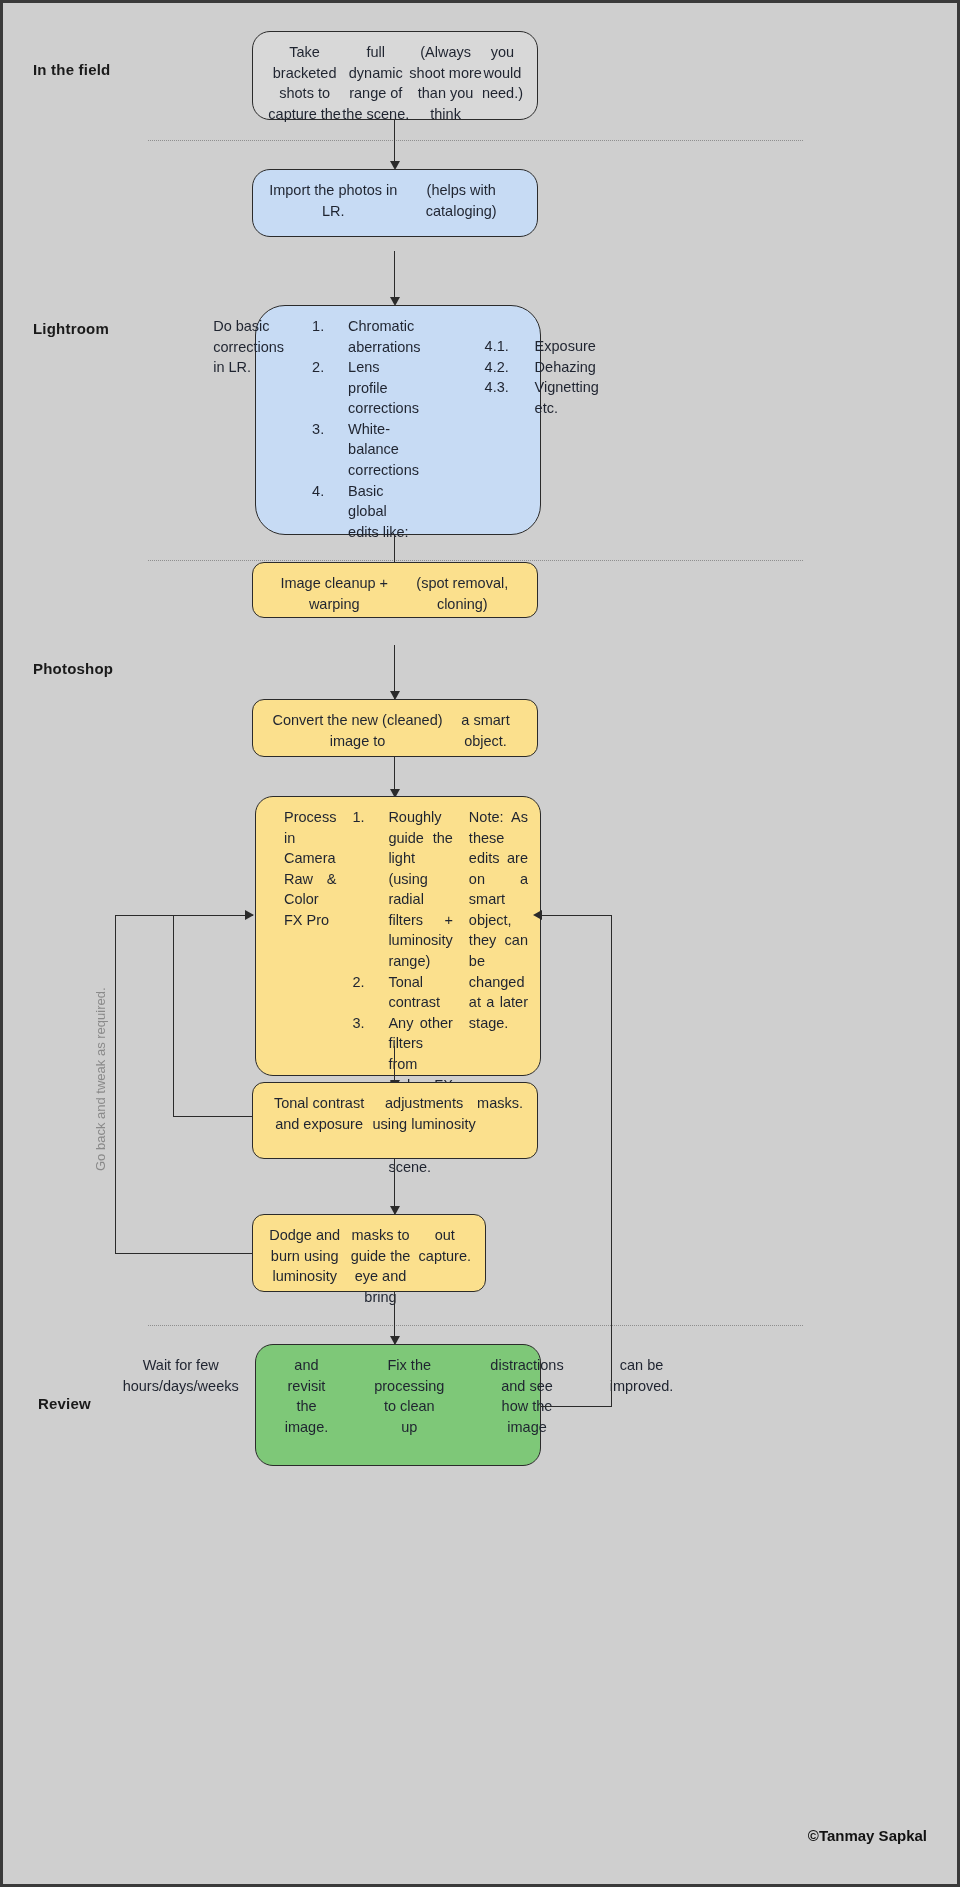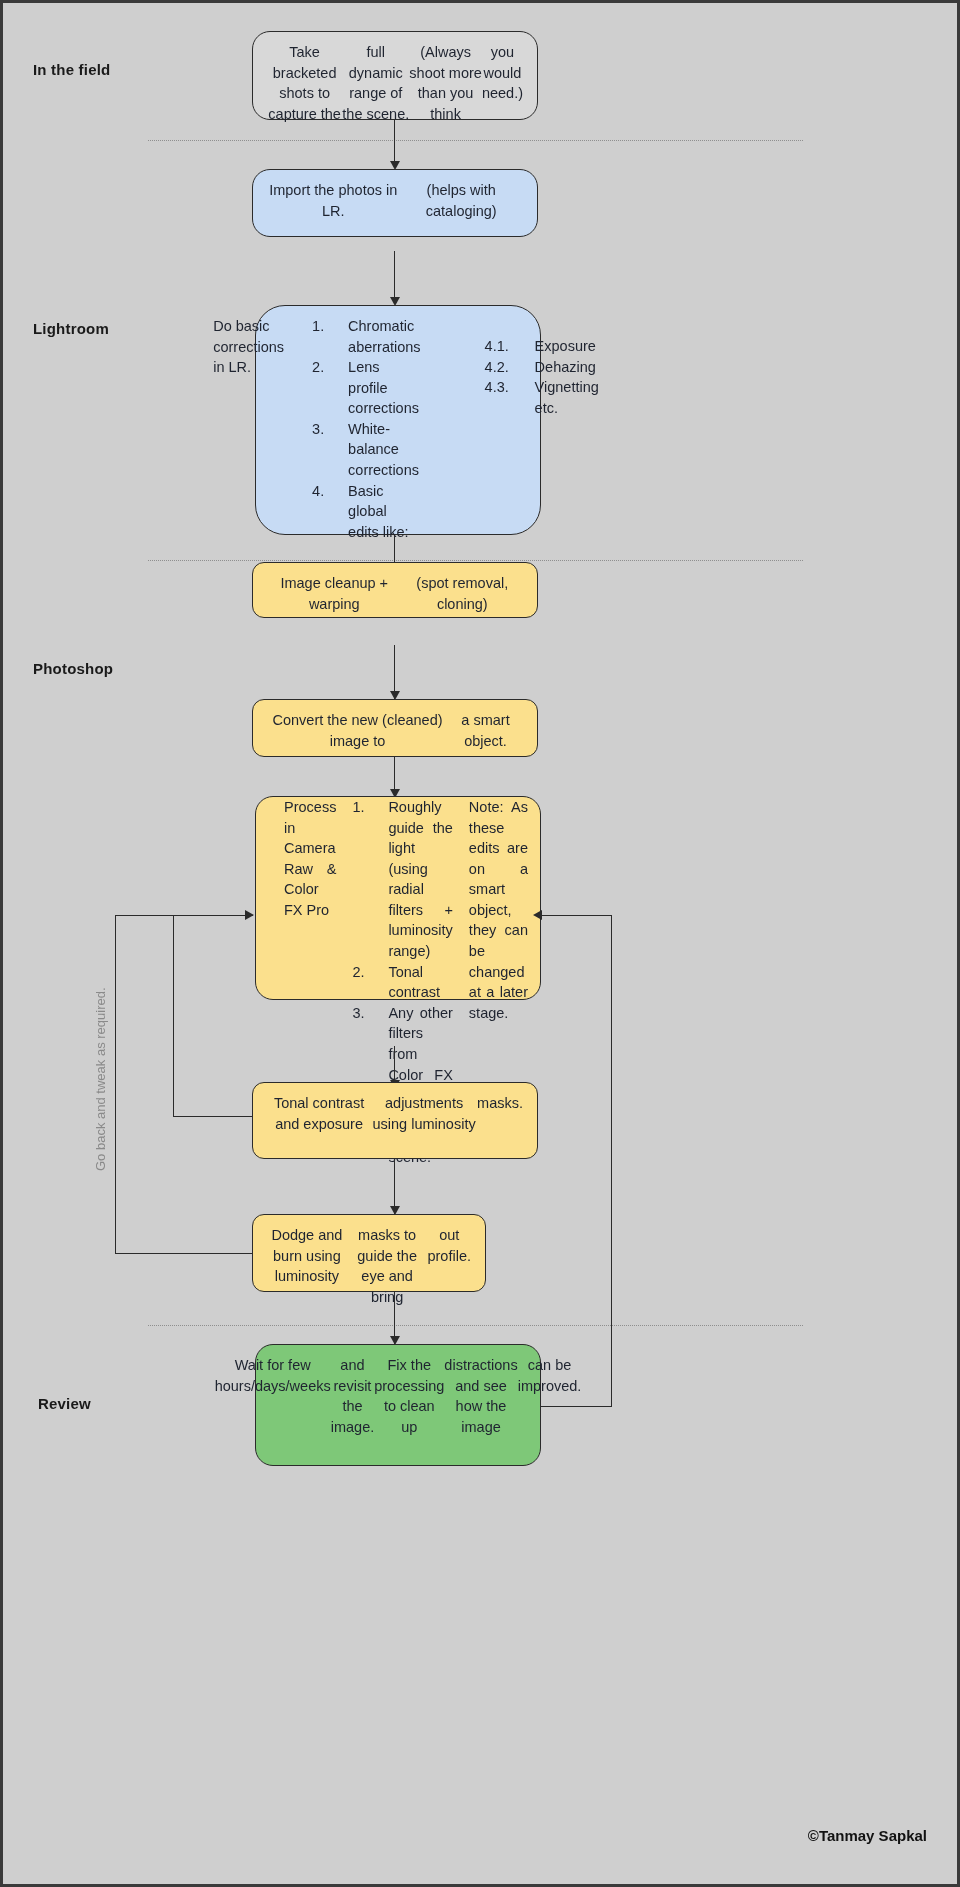--- a/index.html
+++ b/index.html
@@ -192,21 +192,21 @@
   <div class="arrow-down" style="left:387px; top:688px;"></div>
 
   <div class="node center fill-yellow r-sm" style="left:249px; top:696px; width:286px; height:58px;">
     <p>Convert the new (cleaned) image to</p>
     <p>a smart object.</p>
   </div>
 
   <div class="conn vline" style="left:391px; top:754px; height:40px;"></div>
   <div class="arrow-down" style="left:387px; top:786px;"></div>
 
-  <div class="node fill-yellow r-md" style="left:252px; top:793px; width:286px; height:204px; padding:0 12px; justify-content:space-between;">
+  <div class="node fill-yellow r-md" style="left:252px; top:793px; width:286px; height:280px; padding:10px 12px; justify-content:space-between;">
     <p class="just-last-left" style="padding-left:16px;">Process in Camera Raw &amp; Color FX Pro</p>
     <ol class="lvl1">
       <li>Roughly guide the light (using radial filters + luminosity range)</li>
       <li>Tonal contrast</li>
       <li>Any other filters from Color FX pro that might fit the scene.</li>
     </ol>
     <p class="just-last-left" style="padding-left:16px;">Note: As these edits are on a smart object, they can be changed at a later stage.</p>
   </div>
 
   <div class="conn vline" style="left:391px; top:1043px; height:42px;"></div>
@@ -217,27 +217,27 @@
     <p>adjustments using luminosity</p>
     <p>masks.</p>
   </div>
 
   <div class="conn vline" style="left:391px; top:1156px; height:55px;"></div>
   <div class="arrow-down" style="left:387px; top:1203px;"></div>
 
   <div class="node center fill-yellow r-sm" style="left:249px; top:1211px; width:234px; height:78px;">
     <p>Dodge and burn using luminosity</p>
     <p>masks to guide the eye and bring</p>
-    <p>out profile.</p>
+    <p>out capture.</p>
   </div>
 
   <div class="conn vline" style="left:391px; top:1289px; height:52px;"></div>
   <div class="arrow-down" style="left:387px; top:1333px;"></div>
 
-  <div class="node center fill-green r-md" style="left:252px; top:1341px; width:286px; height:122px;">
+  <div class="node center fill-green r-md" style="left:252px; top:1341px; width:286px; height:122px;gap:46px;">
     <p>Wait for few hours/days/weeks</p>
     <p>and revisit the image.</p>
     <p>Fix the processing to clean up</p>
     <p>distractions and see how the image</p>
     <p>can be improved.</p>
   </div>
 
   <div class="conn vline" style="left:608px; top:912px; height:492px;"></div>
   <div class="conn hline" style="left:538px; top:1403px; width:71px;"></div>
   <div class="conn hline" style="left:538px; top:912px; width:71px;"></div>

